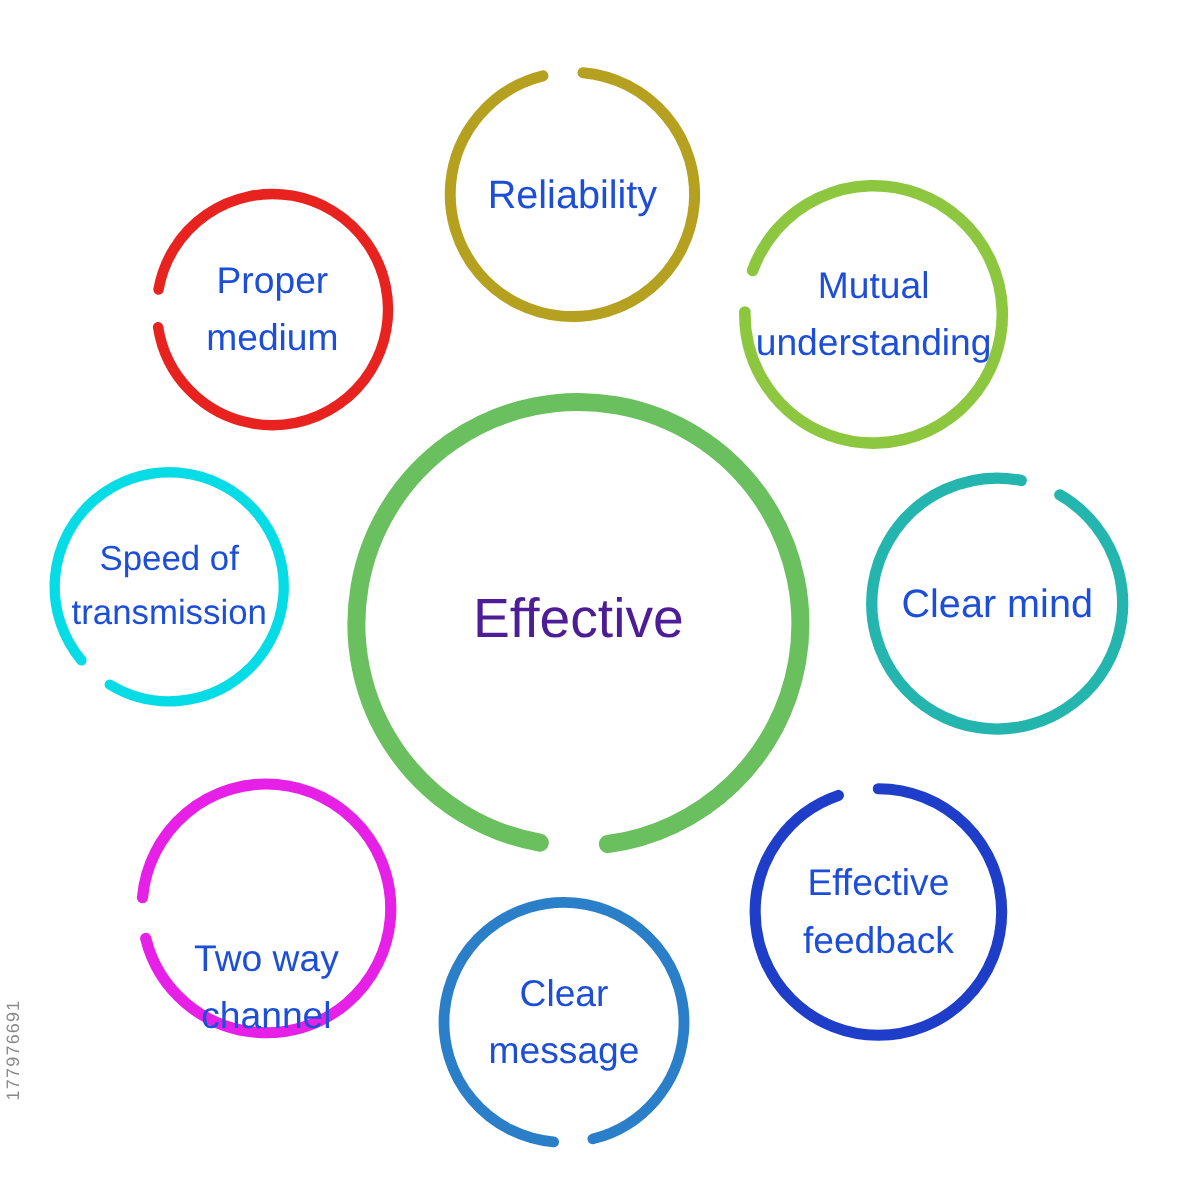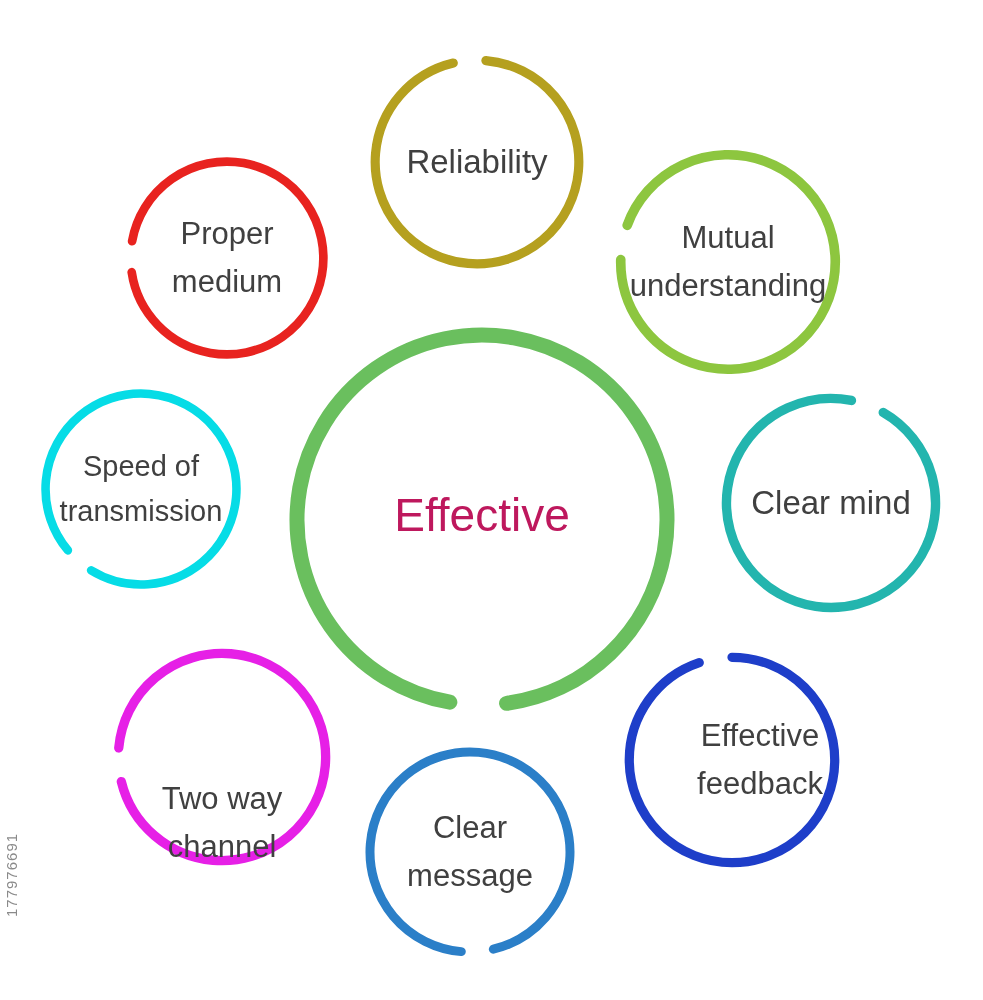--- a/index.html
+++ b/index.html
@@ -23,28 +23,28 @@
   }
   .node svg.ring {
     position: absolute;
     inset: 0;
     width: 100%;
     height: 100%;
   }
   .node .label {
     position: relative;
     text-align: center;
-    color: #404040;
+    color: #1d4ed8;
     font-size: 31px;
     line-height: 1.55;
     z-index: 2;
   }
   .center-node .center-line {
     text-align: center;
-    color: #be185d;
+    color: #4c1d95;
     font-size: 46px;
     line-height: 1;
   }
   .center-node .center-stack {
     position: relative;
     z-index: 2;
     display: flex;
     flex-direction: column;
     gap: 48px;
     margin-top: -10px;
@@ -90,21 +90,21 @@
     <div class="label" style="width:218px;">Mutual understanding</div>
   </div>
 
   <div class="node" style="left:716px; top:388px; width:230px; height:230px;">
     <svg class="ring" viewBox="0 0 220 220" style="transform:rotate(300deg); transform-origin:50% 50%;">
       <circle cx="110" cy="110" r="100" fill="none" stroke-width="9" stroke-linecap="round" stroke-dasharray="595 33" stroke="#23b5ae"></circle>
     </svg>
     <div class="label" style="width:210px; font-size:33px;">Clear mind</div>
   </div>
 
-  <div class="node" style="left:619px; top:647px; width:226px; height:226px;justify-content:flex-end;">
+  <div class="node" style="left:619px; top:647px; width:226px; height:226px;">
     <svg class="ring" viewBox="0 0 220 220" style="transform:rotate(270deg); transform-origin:50% 50%;">
       <circle cx="110" cy="110" r="100" fill="none" stroke-width="9" stroke-linecap="round" stroke-dasharray="595 33" stroke="#1e3ec9"></circle>
     </svg>
     <div class="label" style="width:170px;">Effective feedback</div>
   </div>
 
   <div class="node" style="left:360px; top:742px; width:220px; height:220px;">
     <svg class="ring" viewBox="0 0 220 220" style="transform:rotate(95deg); transform-origin:50% 50%;">
       <circle cx="110" cy="110" r="100" fill="none" stroke-width="9" stroke-linecap="round" stroke-dasharray="595 33" stroke="#2b7fc8"></circle>
     </svg>

